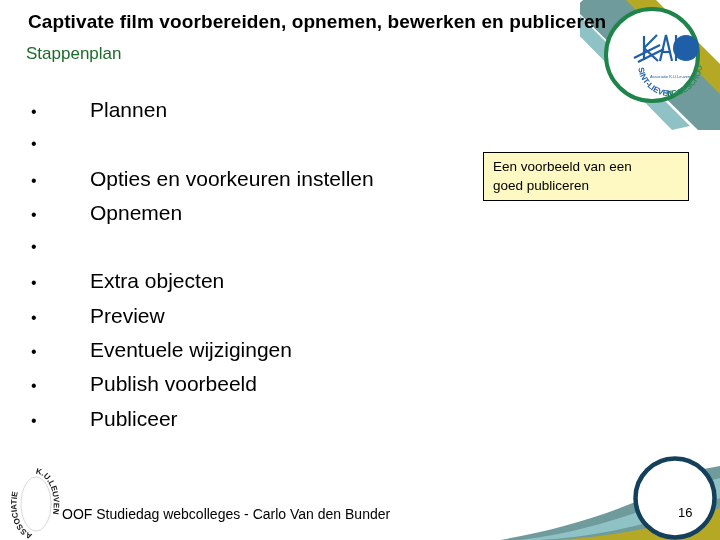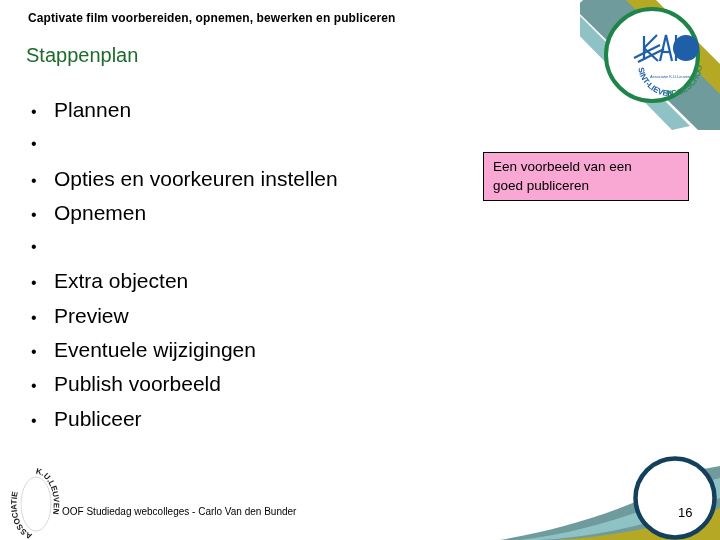--- a/index.html
+++ b/index.html
@@ -33,30 +33,30 @@
     width: 260px;
     height: 120px;
     pointer-events: none;
   }
 
   
   .slide-title {
     position: absolute;
     left: 28px;
     top: 11px;
-    font-size: 12px;
+    font-size: 19px;
     font-weight: bold;
     letter-spacing: 0.1px;
     white-space: nowrap;
   }
   .slide-subtitle {
     position: absolute;
     left: 26px;
     top: 44px;
-    font-size: 20px;
+    font-size: 17px;
     font-weight: normal;
     color: #1d6b2a;
     white-space: nowrap;
   }
 
   
   .steps {
     position: absolute;
     left: 22px;
     top: 93px;
@@ -77,44 +77,45 @@
     display: inline-block;
     width: 32px;
     flex: 0 0 32px;
     text-align: left;
     padding-left: 9px;
     font-size: 16px;
     box-sizing: border-box;
   }
   .steps .step-label {
     display: inline-block;
+    margin-left: 36px;
   }
 
   
   .callout {
     position: absolute;
     left: 483px;
     top: 152px;
     width: 206px;
     height: 49px;
     border: 1px solid #000000;
-    background: #f9a8d4;
+    background: #fef9c3;
     box-sizing: border-box;
     padding: 4px 8px 0 9px;
     font-size: 13.5px;
     line-height: 19px;
   }
   .callout div { white-space: nowrap; }
 
   
   .footer-text {
     position: absolute;
     left: 62px;
     top: 506px;
-    font-size: 10px;
+    font-size: 14px;
     white-space: nowrap;
   }
   .page-number {
     position: absolute;
     left: 678px;
     top: 505px;
     font-size: 13px;
     color: #000000;
   }
   .ku-logo {

